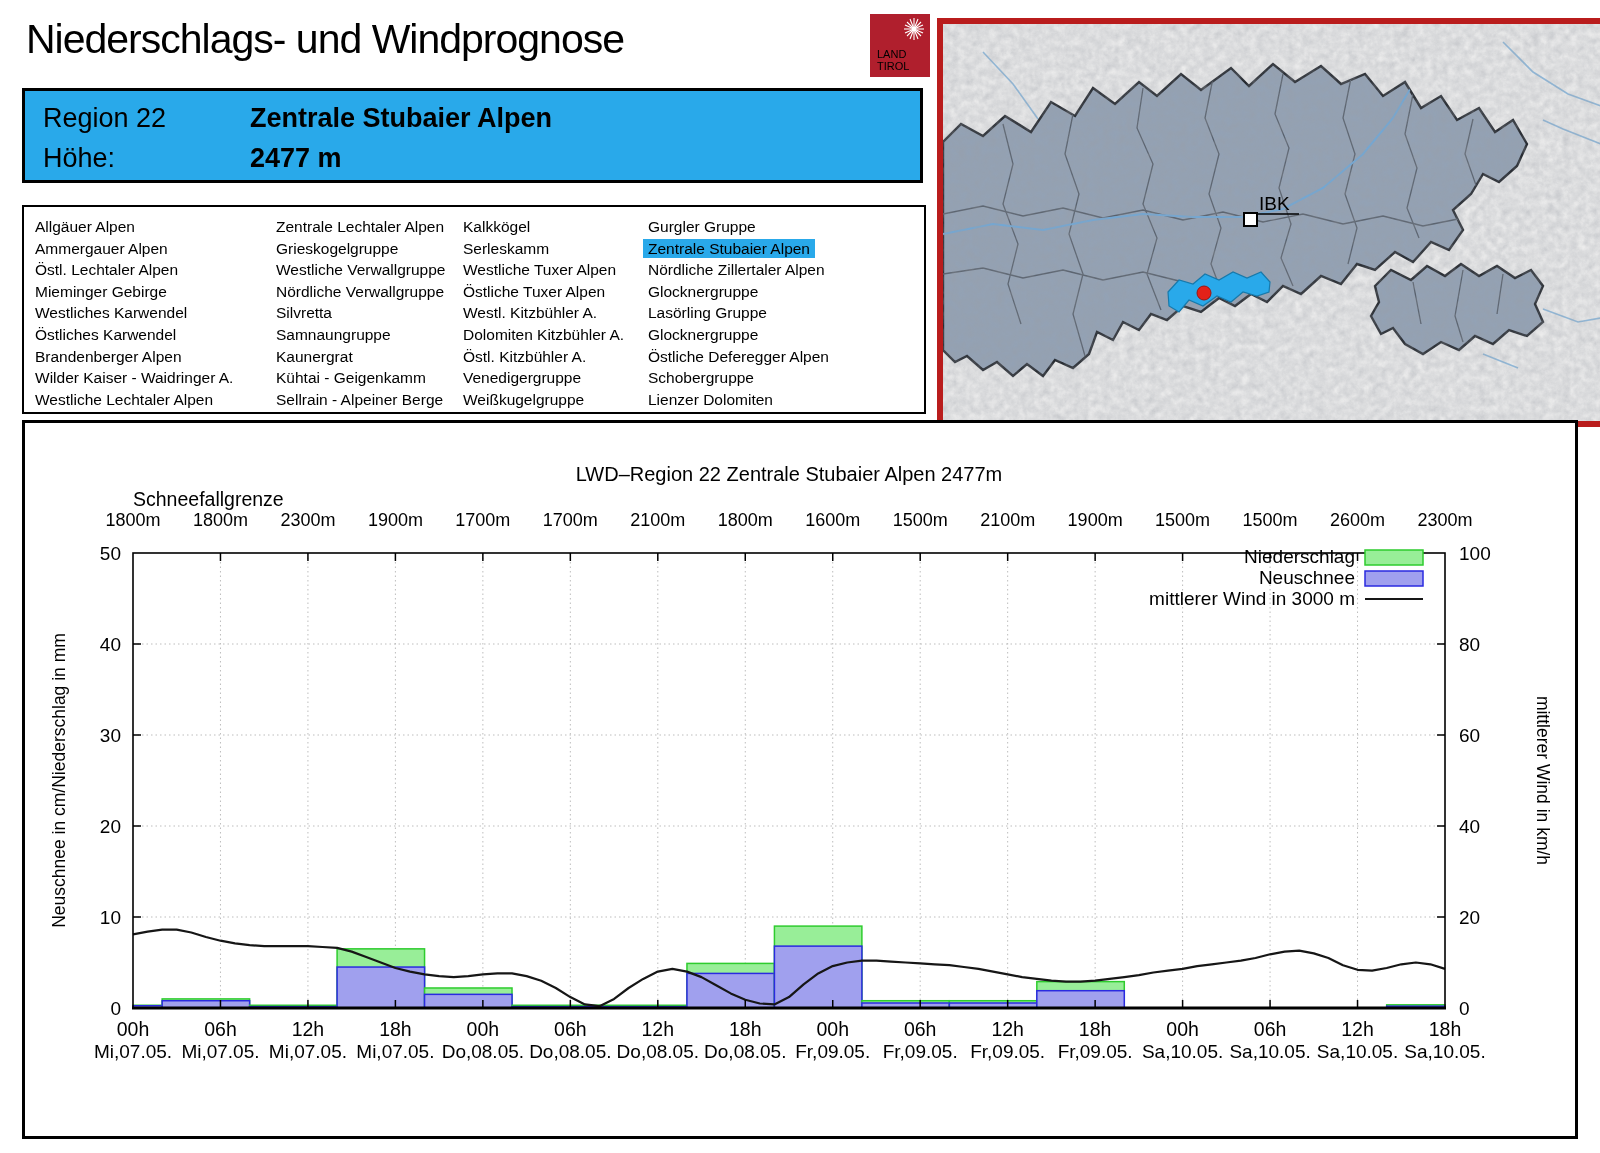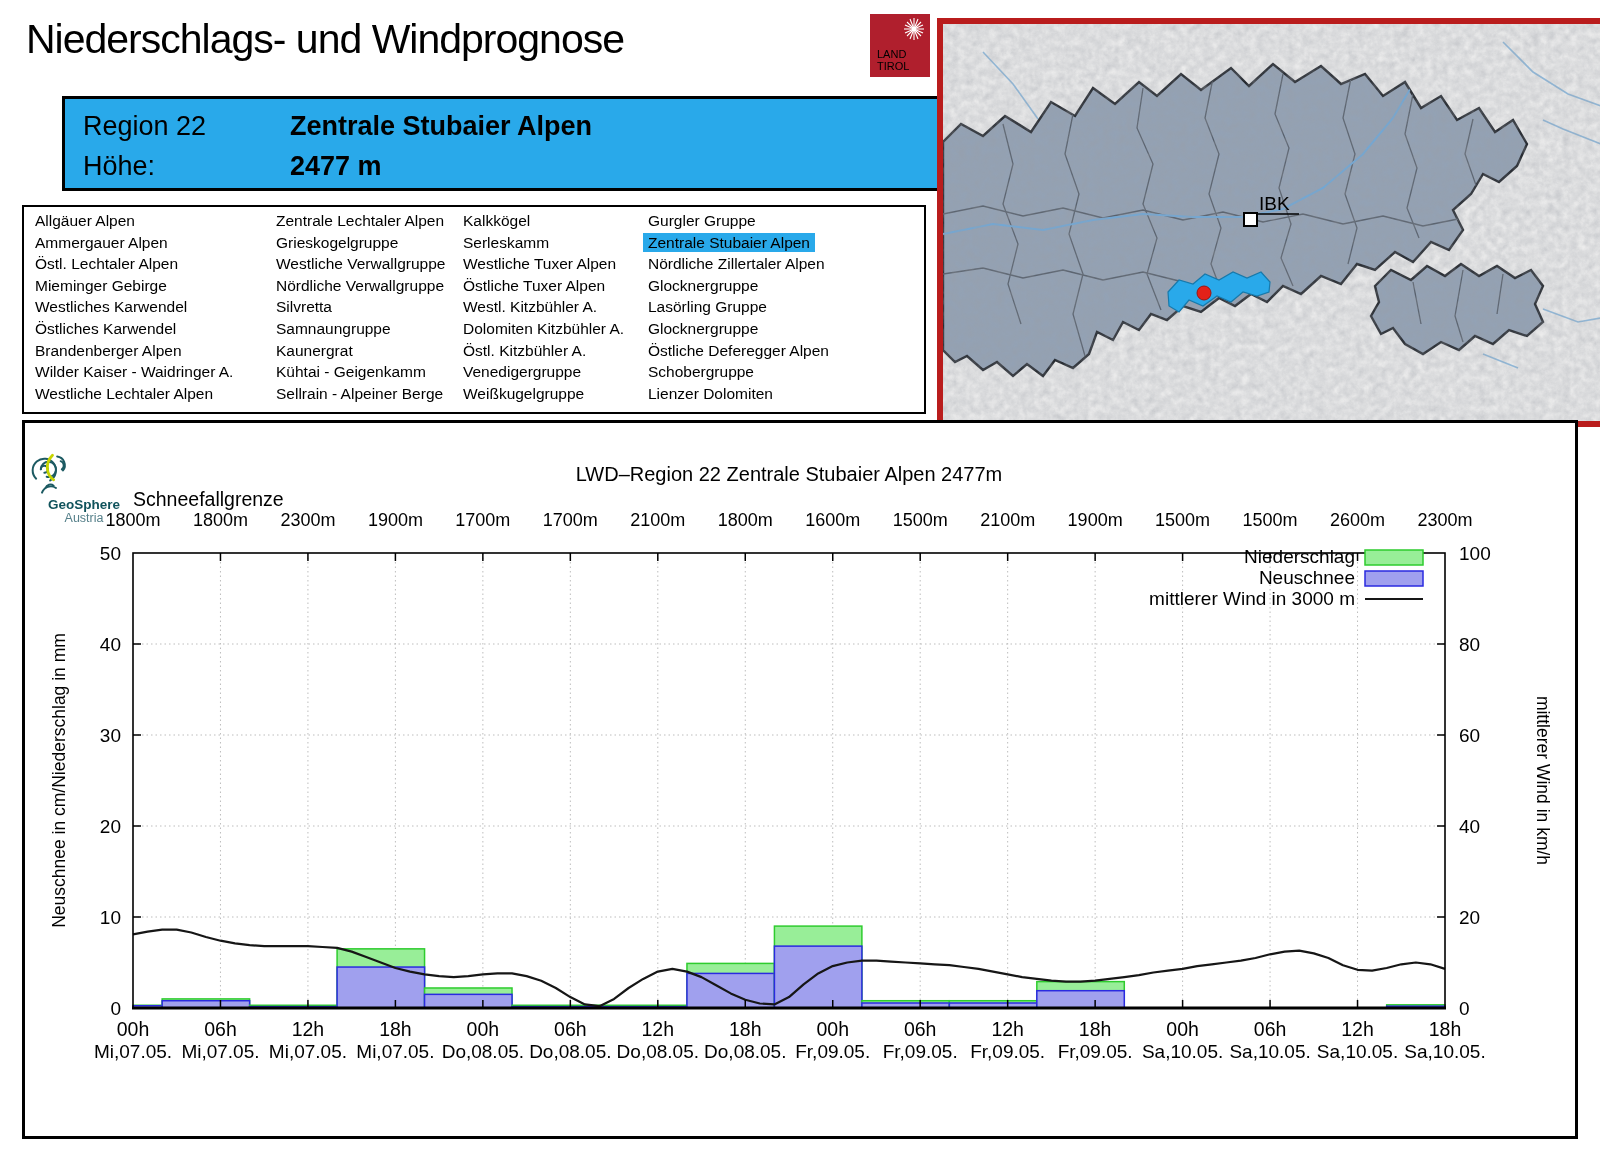--- a/index.html
+++ b/index.html
@@ -1,25 +1,25 @@
 <!DOCTYPE html>
 <html><head>
 <meta charset="utf-8">
 <style>
   html,body{margin:0;padding:0;background:#fff;}
   body{width:1600px;height:1153px;position:relative;font-family:"Liberation Sans","DejaVu Sans",sans-serif;color:#000;overflow:hidden;}
   .abs{position:absolute;}
   #page-title{left:26px;top:16px;font-size:41px;letter-spacing:-1px;white-space:nowrap;}
   #lt-logo{left:870px;top:14px;width:60px;height:63px;}
-  #region-header{left:22px;top:96px;width:895px;height:89px;border:3px solid #000;font-size:27px;margin-left:40px;}
+  #region-header{left:22px;top:88px;width:895px;height:89px;border:3px solid #000;font-size:27px;}
   #region-header .row{position:absolute;left:18px;white-space:nowrap;}
   #region-header .r1{top:12px;} #region-header .r2{top:52px;}
   #region-header .val{position:absolute;left:225px;font-weight:bold;white-space:nowrap;}
   #region-list{left:22px;top:205px;width:900px;height:205px;border:2px solid #000;background:#fff;}
-  .rl-col{position:absolute;top:3px;}
+  .rl-col{position:absolute;top:9px;}
   .rl-col.c0{left:11px;} .rl-col.c1{left:240px;margin-left:12px;} .rl-col.c2{left:439px;} .rl-col.c3{left:624px;}
   .rl-item{height:21.6px;font-size:15.5px;white-space:nowrap;line-height:21.6px;}
   #map-wrap{left:937px;top:18px;width:658px;height:397px;border:6px solid #b91c1c;background:#ececec;}
   #chart-panel{left:22px;top:420px;width:1550px;height:713px;border:3px solid #000;background:#fff;}
   #chart-panel svg{display:block;}
   #geosphere{left:4px;top:30px;width:110px;text-align:center;position:absolute;}
   #geosphere .gs1{font-size:13.5px;font-weight:bold;color:#10535c;margin-top:2px;}
   #geosphere .gs2{font-size:12.5px;color:#56808a;margin-top:-1px;}
   svg text{fill:#000;}
 </style>
@@ -309,29 +309,13 @@
       <text x="764" y="58" font-size="20" text-anchor="middle">LWD–Region 22 Zentrale Stubaier Alpen 2477m</text>
       <text x="40" y="357.5" font-size="17.5" text-anchor="middle" transform="rotate(-90 40 357.5)">Neuschnee in cm/Niederschlag in mm</text>
       <text x="1512" y="357.5" font-size="17.5" text-anchor="middle" transform="rotate(90 1512 357.5)">mittlerer Wind in km/h</text>
       <text x="1330" y="140" font-size="19" text-anchor="end">Niederschlag</text>
       <rect x="1340" y="127" width="58" height="15" fill="#98ee98" stroke="#2ecc2e" stroke-width="1.5"></rect>
       <text x="1330" y="161" font-size="19" text-anchor="end">Neuschnee</text>
       <rect x="1340" y="148" width="58" height="15" fill="#a0a0ee" stroke="#2a2ae0" stroke-width="1.5"></rect>
       <text x="1330" y="182" font-size="19" text-anchor="end">mittlerer Wind in 3000 m</text>
       <line x1="1340" y1="176" x2="1398" y2="176" stroke="#161616" stroke-width="2.2"></line>
     </svg>
-  <div id="geosphere">
-    <svg width="40" height="42" viewBox="0 0 34 36">
-      <g fill="none" stroke="#1c5a62" stroke-width="1.7" stroke-linecap="round">
-        <path d="M10,14 a3,3 0 1,1 3,3"></path>
-        <path d="M10,14 a6.5,6.5 0 1,1 5,6.4"></path>
-        <path d="M6,22 a10,10 0 1,1 12,1.5"></path>
-        <path d="M27,7 a4,4 0 0,1 1,7"></path>
-        <path d="M24,3 a7.5,7.5 0 0,1 5,12"></path>
-        <path d="M14,30 a4.5,4.5 0 0,1 7,-2"></path>
-        <path d="M11,34 a8,8 0 0,1 12,-4"></path>
-      </g>
-      <path d="M20,2 C13,9 15,19 21,23" fill="none" stroke="#c6d400" stroke-width="2.4" stroke-linecap="round"></path>
-    </svg>
-    <div class="gs1">GeoSphere</div>
-    <div class="gs2">Austria</div>
-  </div>
 </div>
 
 </body></html>

